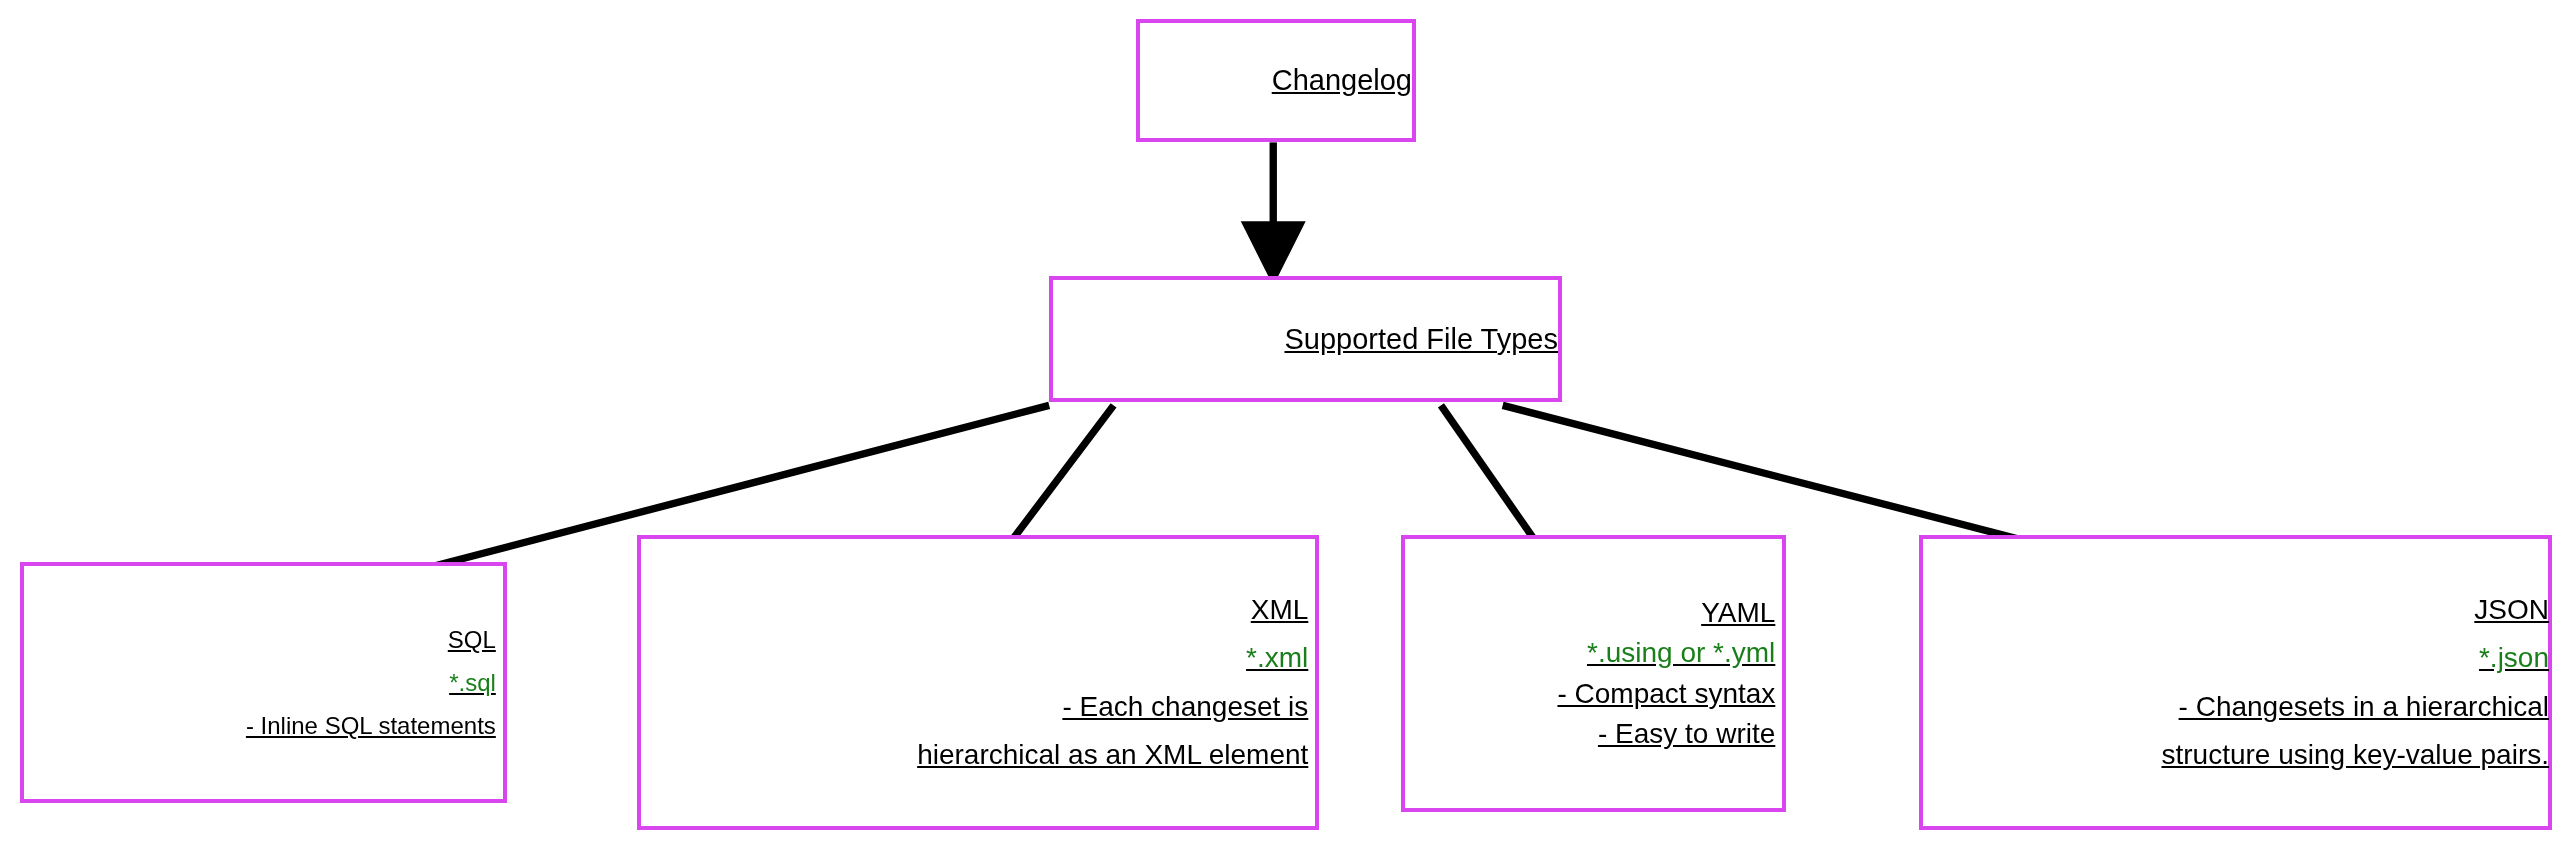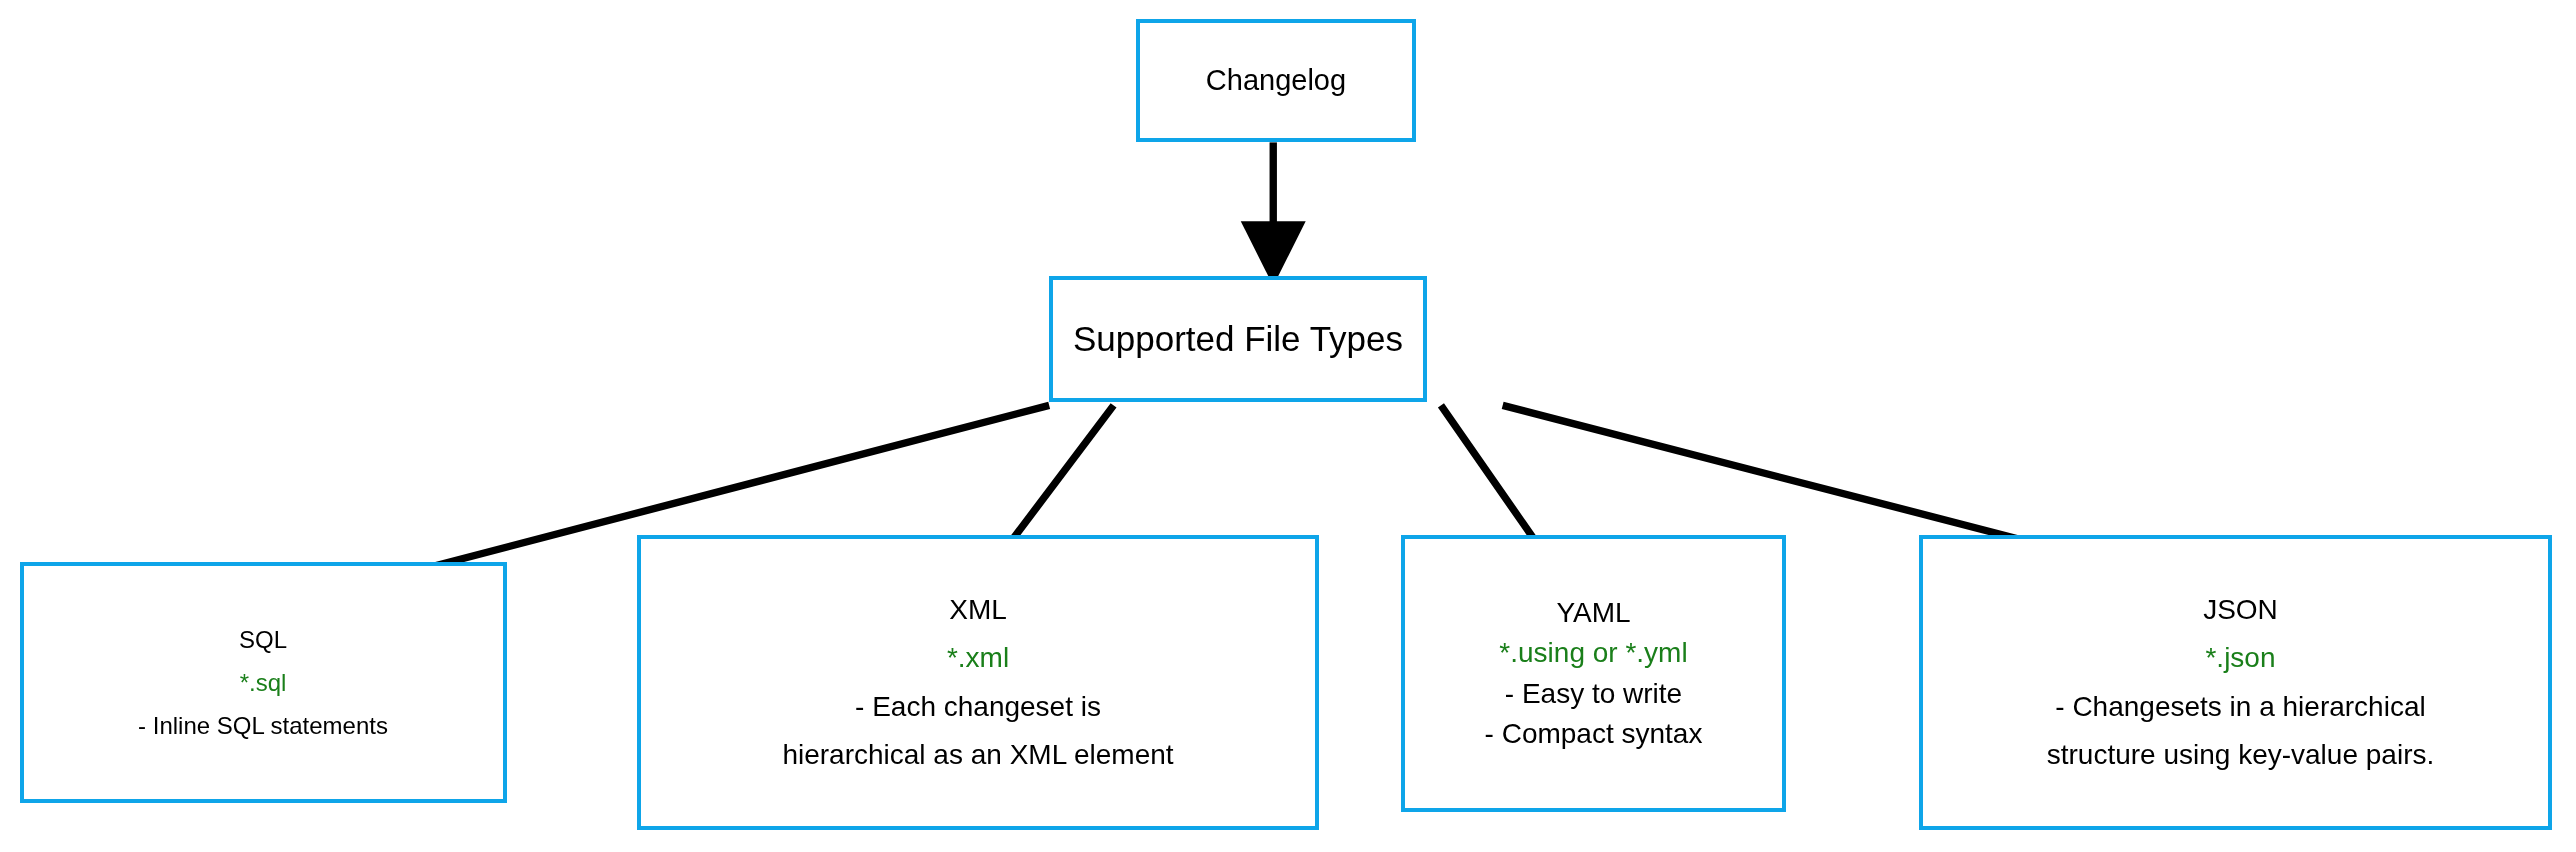--- a/index.html
+++ b/index.html
@@ -24,28 +24,29 @@
     left: 0;
     top: 0;
     width: 2576px;
     height: 853px;
     pointer-events: none;
   }
   .node {
     position: absolute;
     box-sizing: border-box;
     background: #ffffff;
-    border: 4px solid #0ea5e9;
+    border: 4px solid #d946ef;
     display: flex;
     flex-direction: column;
     align-items: center;
     justify-content: center;
-    text-align: center;
+    text-align: right;
     color: #000000;
     z-index: 2;
+    text-decoration: underline;
   }
   .node-line {
     display: block;
     width: 100%;
     white-space: nowrap;
     color: #000000;
   }
   .node-line.green {
     color: #1a7f1a;
   }
@@ -54,23 +55,23 @@
   #node-changelog {
     left: 1136px;
     top: 19px;
     width: 280px;
     height: 123px;
     font-size: 29px;
   }
   #node-supported {
     left: 1049px;
     top: 276px;
-    width: 378px;
+    width: 513px;
     height: 126px;
-    font-size: 35px;
+    font-size: 29px;
   }
   #node-sql {
     left: 19.5px;
     top: 562px;
     width: 487px;
     height: 241px;
     font-size: 24px;
   }
   #node-xml {
     left: 637px;
@@ -148,22 +149,22 @@
   <div class="node" id="node-xml">
     <span class="node-line">XML</span>
     <span class="node-line green">*.xml</span>
     <span class="node-line">- Each changeset is</span>
     <span class="node-line">hierarchical as an XML element</span>
   </div>
 
   <div class="node" id="node-yaml">
     <span class="node-line">YAML</span>
     <span class="node-line green">*.using or *.yml</span>
+    <span class="node-line">- Compact syntax</span>
     <span class="node-line">- Easy to write</span>
-    <span class="node-line">- Compact syntax</span>
   </div>
 
   <div class="node" id="node-json">
     <span class="node-line">JSON</span>
     <span class="node-line green">*.json</span>
     <span class="node-line">- Changesets in a hierarchical</span>
     <span class="node-line">structure using key-value pairs.</span>
   </div>
 
 </div>

